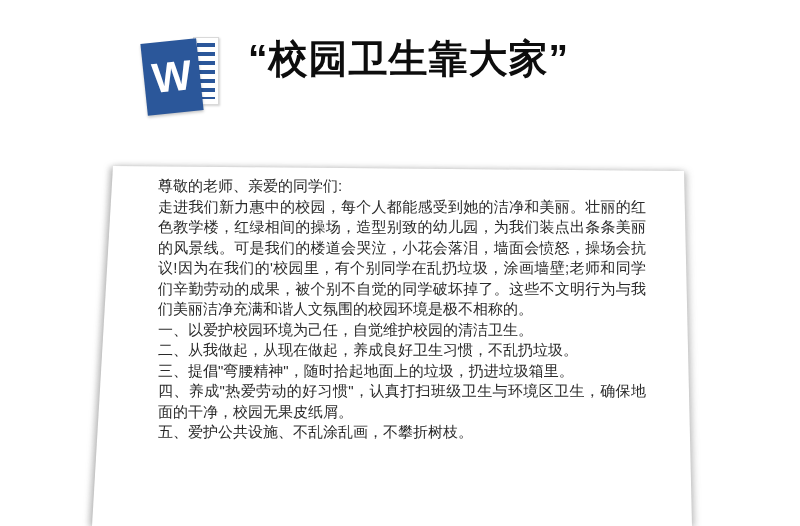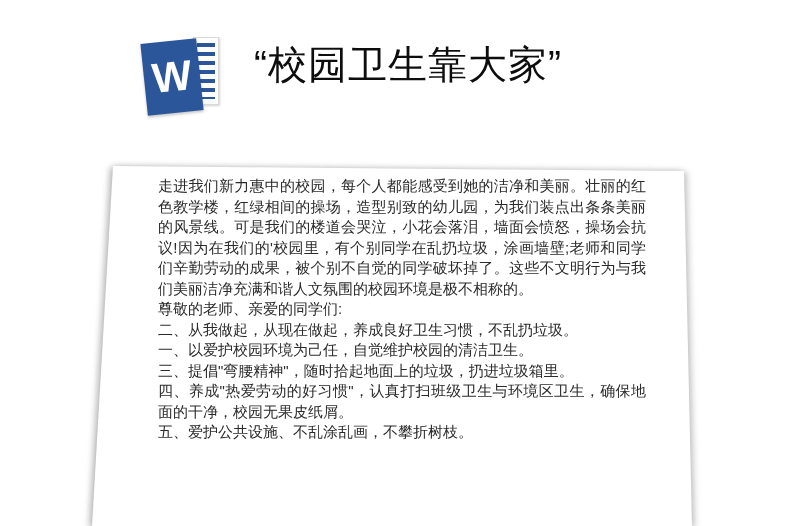--- a/index.html
+++ b/index.html
@@ -26,22 +26,22 @@
     background:#2b579a; transform:rotate(-6deg);
     display:flex; align-items:center; justify-content:center;
     box-shadow:0 2px 3px rgba(0,0,0,.22);
   }
   .word-icon .panel span {
     color:#ffffff; font-weight:700; font-size:42px; line-height:1;
     font-family:"Liberation Sans", sans-serif;
   }
 
   .title {
-    position:absolute; left:238px; top:28px; margin:16px;
-    font-size:39px; line-height:41px; font-weight:400; color:#0d0d0d;
+    position:absolute; left:238px; top:28px; margin:10px;
+    font-size:39px; line-height:41px; font-weight:700; color:#0d0d0d;
     letter-spacing:1px; white-space:nowrap;
   }
   .title span { display:block; }
 
   
   .paper-wrap {
     position:absolute; inset:0; pointer-events:none;
     filter: drop-shadow(-3px 1px 3px rgba(80,80,80,.35))
             drop-shadow(3px 1px 3px rgba(80,80,80,.30));
   }
@@ -74,23 +74,23 @@
     <h1 class="title">
       <span>“校园卫生靠大家”</span>
     </h1>
   </div>
 
   <div class="paper-wrap">
     <div class="paper"></div>
   </div>
 
   <div class="doc-text">
+    <p>尊敬的老师、亲爱的同学们:</p>
     <p>走进我们新力惠中的校园，每个人都能感受到她的洁净和美丽。壮丽的红色教学楼，红绿相间的操场，造型别致的幼儿园，为我们装点出条条美丽的风景线。可是我们的楼道会哭泣，小花会落泪，墙面会愤怒，操场会抗议!因为在我们的'校园里，有个别同学在乱扔垃圾，涂画墙壁;老师和同学们辛勤劳动的成果，被个别不自觉的同学破坏掉了。这些不文明行为与我们美丽洁净充满和谐人文氛围的校园环境是极不相称的。</p>
-    <p>尊敬的老师、亲爱的同学们:</p>
+    <p>一、以爱护校园环境为己任，自觉维护校园的清洁卫生。</p>
     <p>二、从我做起，从现在做起，养成良好卫生习惯，不乱扔垃圾。</p>
-    <p>一、以爱护校园环境为己任，自觉维护校园的清洁卫生。</p>
     <p>三、提倡"弯腰精神"，随时拾起地面上的垃圾，扔进垃圾箱里。</p>
     <p>四、养成"热爱劳动的好习惯"，认真打扫班级卫生与环境区卫生，确保地面的干净，校园无果皮纸屑。</p>
     <p>五、爱护公共设施、不乱涂乱画，不攀折树枝。</p>
 
   </div>
 
 </div>
 
 </body></html>

